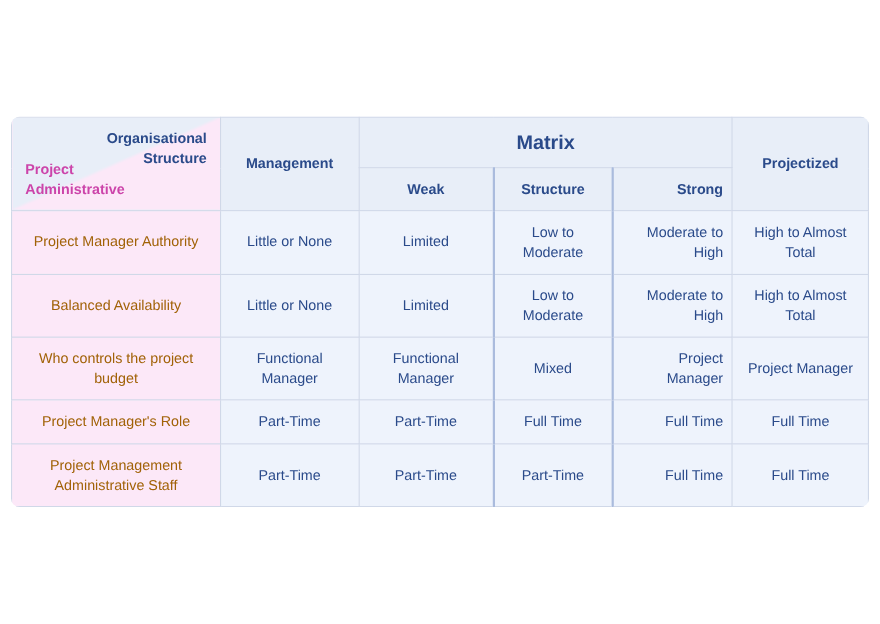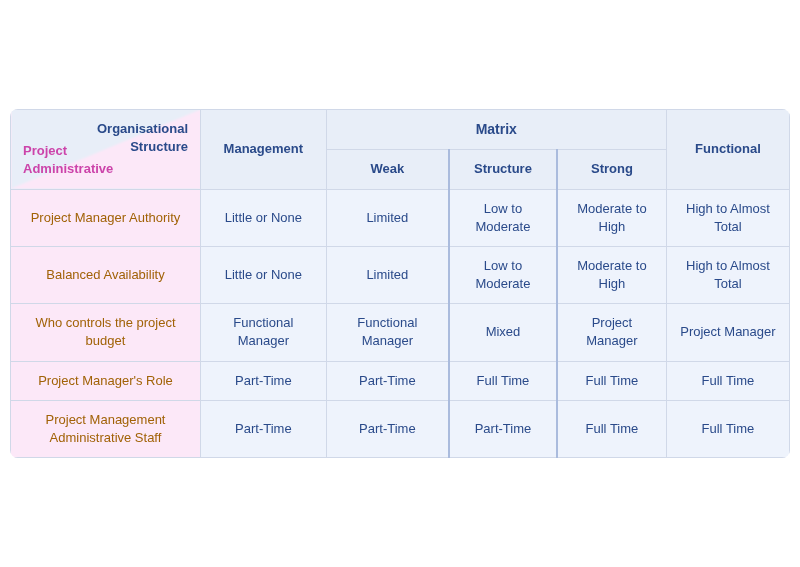--- a/index.html
+++ b/index.html
@@ -61,20 +61,21 @@
       color: #2a4a8a;
       font-size: 13px;
     }
 
     
     .divider-left {
       border-right: 2px solid #aabbdd !important;
     }
     .divider-right {
       border-left: 2px solid #aabbdd !important;
+      text-align: right;
     }
 
     
     .diagonal-cell {
       position: relative;
       background: linear-gradient(to bottom right, #e8eef8 49%, #fce8f8 51%);
       min-width: 190px;
       width: 190px;
       min-height: 80px;
     }
@@ -98,42 +99,42 @@
       font-weight: bold;
       font-size: 13px;
       text-align: left;
       width: 60%;
     }
 
     .matrix-header-span {
       background-color: #e8eef8;
       color: #2a4a8a;
       font-weight: bold;
-      font-size: 14px;
+      font-size: 18px;
       border-bottom: 1px solid #d0d8e8;
     }
 
     tr:last-child td {
       border-bottom: 1px solid #d0d8e8;
     }
   </style>
 </head>
 <body>
 
 <div class="table-wrapper">
   <table>
     <thead>
       <tr class="header-row">
         <th class="diagonal-cell" rowspan="2">
           <div class="diagonal-top">Organisational Structure</div>
           <div class="diagonal-bottom">Project Administrative</div>
         </th>
         <th class="header-row" rowspan="2">Management</th>
         <th class="matrix-header-span" colspan="3">Matrix</th>
-        <th class="header-row" rowspan="2">Functional</th>
+        <th class="header-row" rowspan="2">Projectized</th>
       </tr>
       <tr class="header-row">
         <th class="header-row divider-left">Weak</th>
         <th class="header-row">Structure</th>
         <th class="header-row divider-right">Strong</th>
       </tr>
     </thead>
     <tbody id="table-body">
     <tr>
           <td class="row-label">Project Manager Authority</td>

